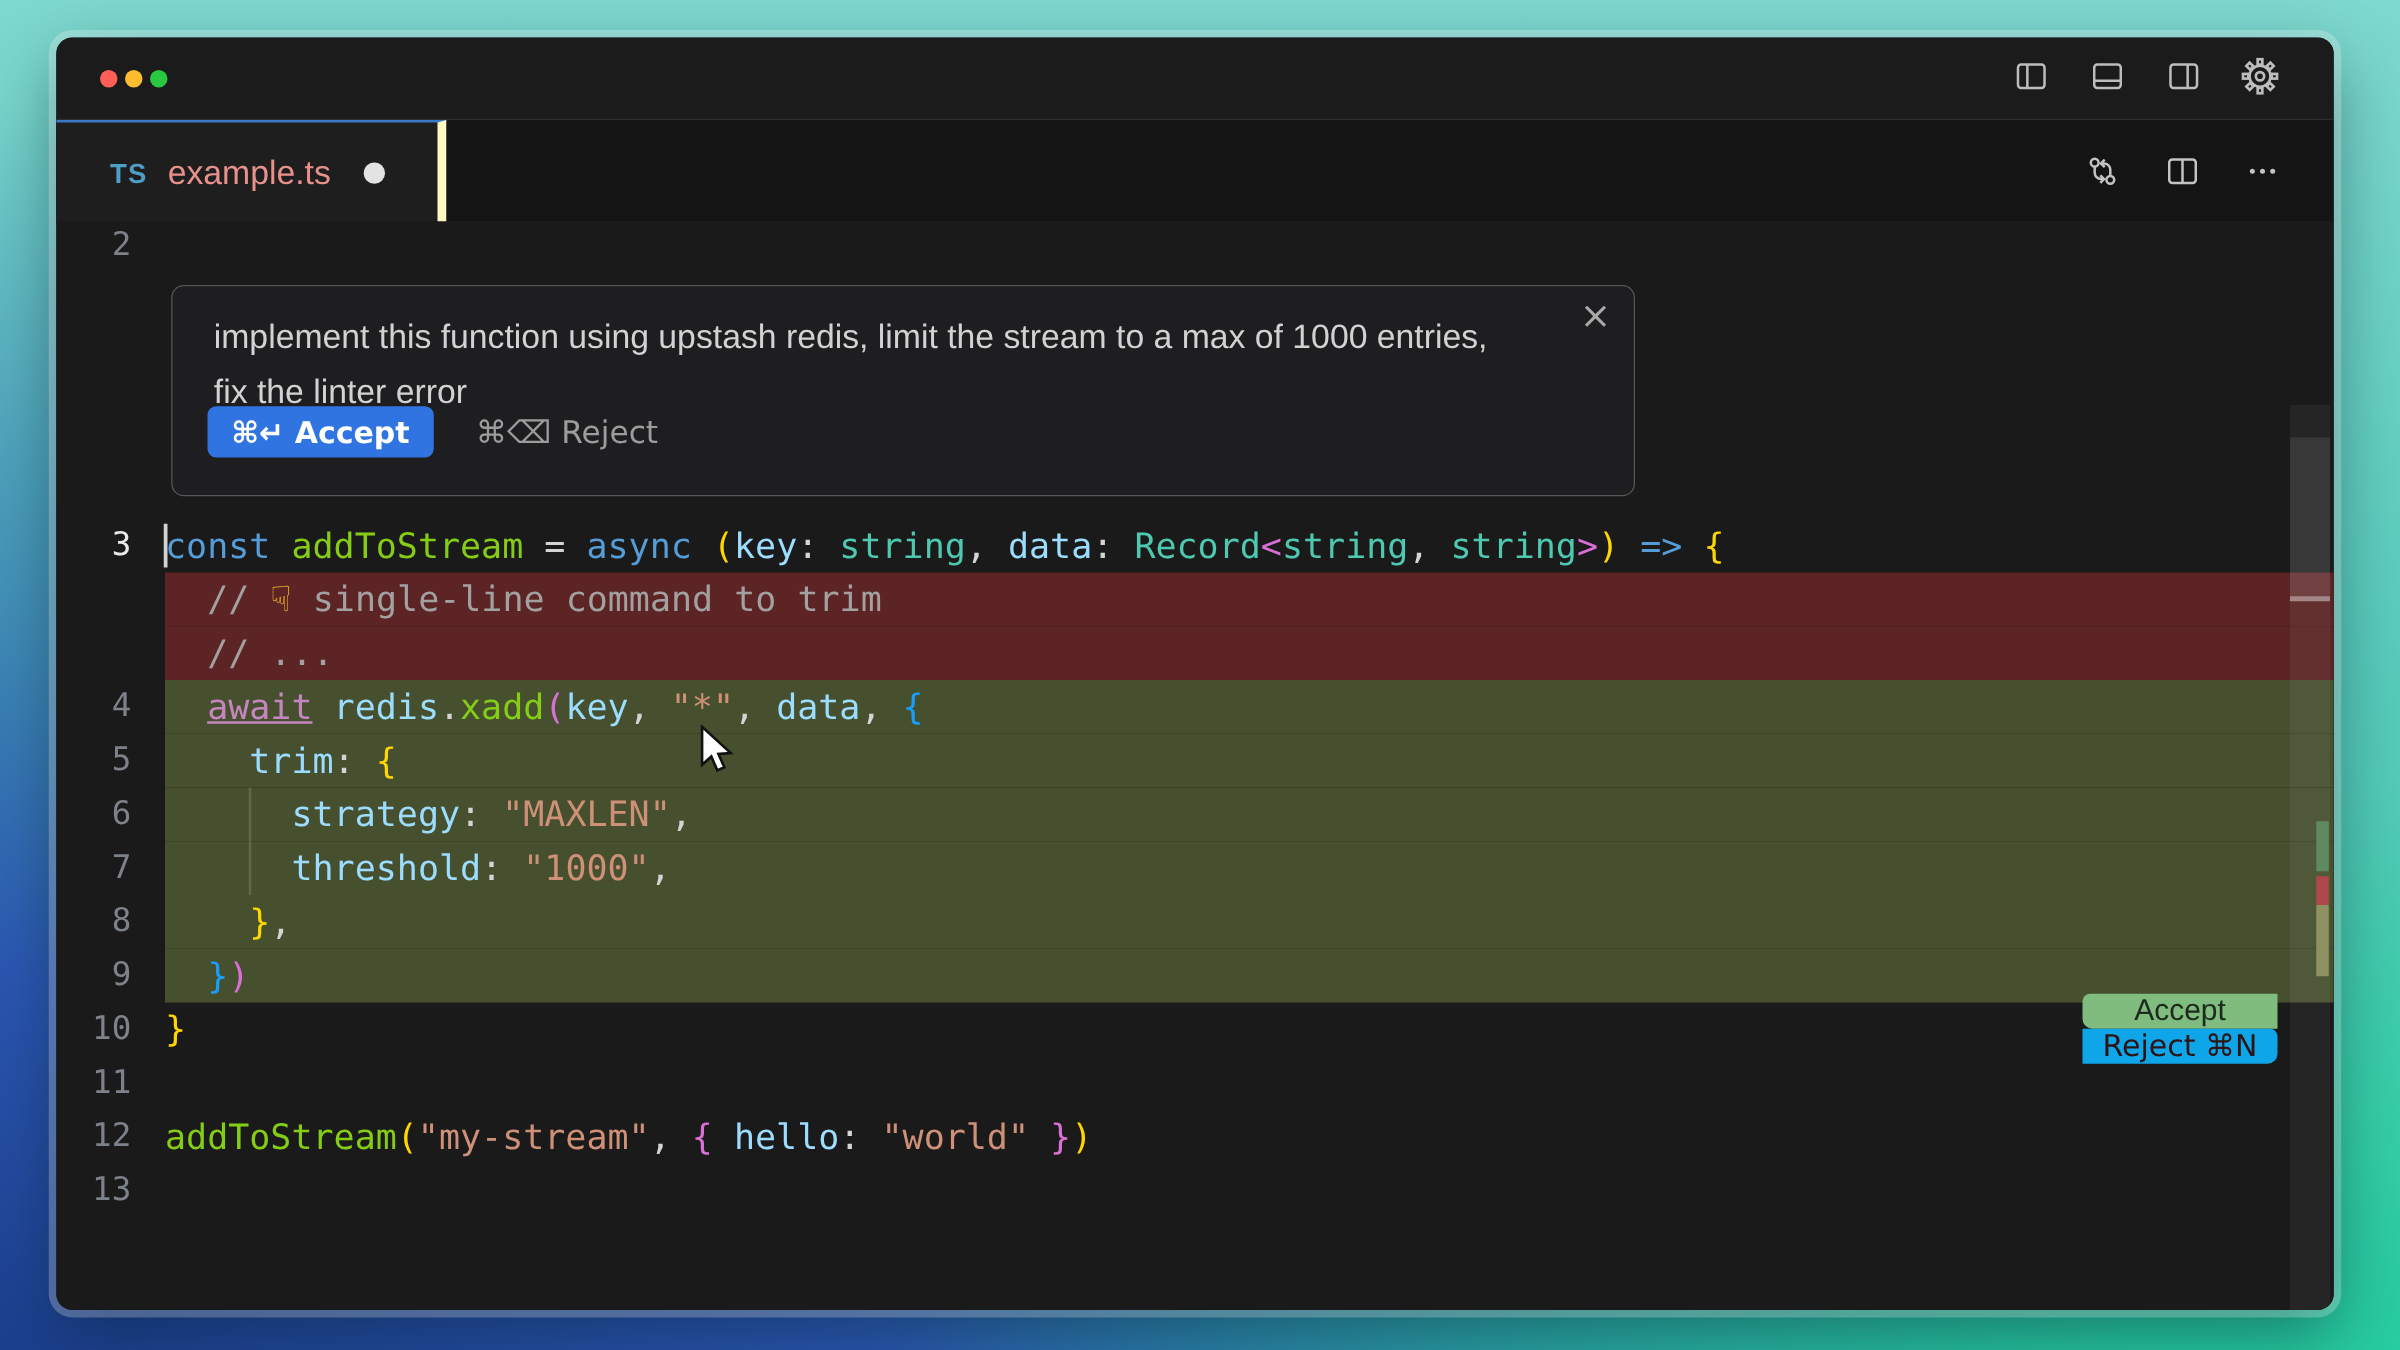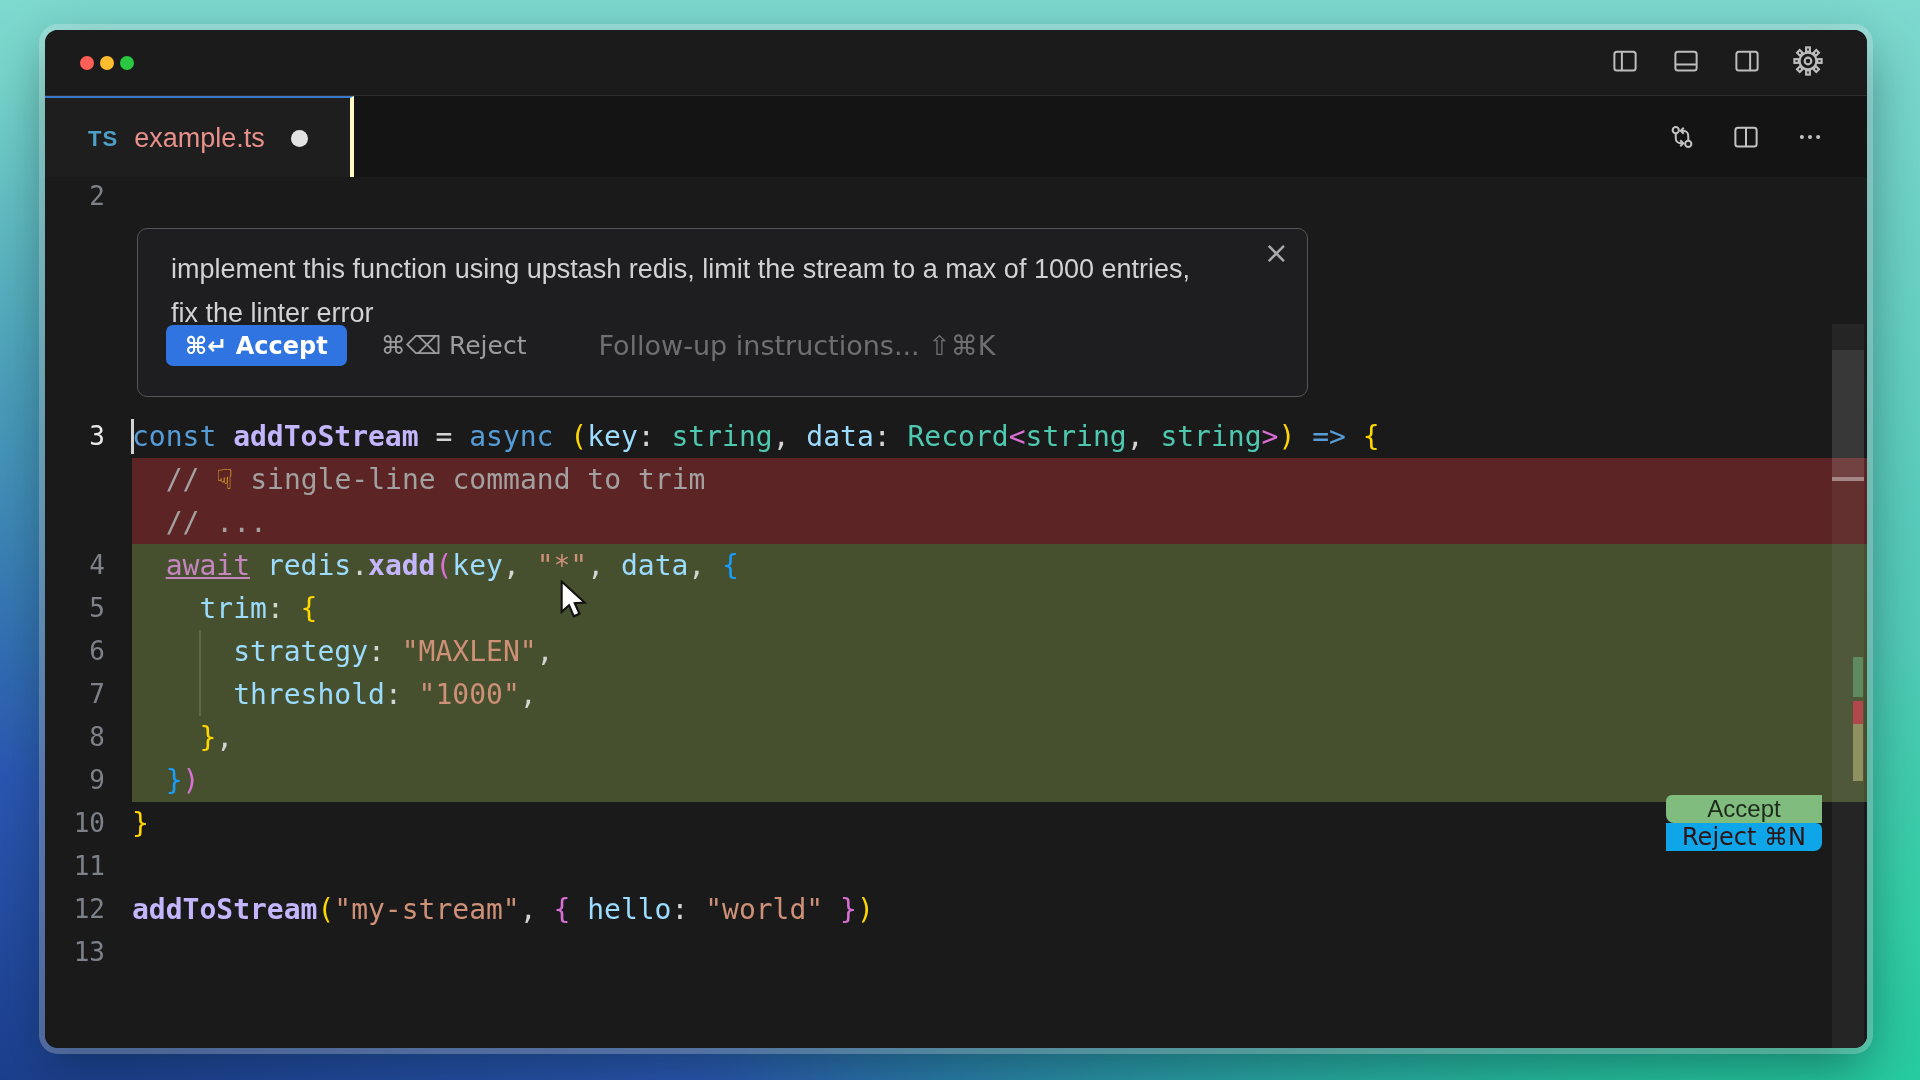--- a/index.html
+++ b/index.html
@@ -18,36 +18,36 @@
   }
   
   .titlebar{position:absolute;left:0;top:0;width:100%;height:65px;background:#1b1b1c;border-bottom:1px solid #2d2d2e;}
   .traffic{position:absolute;top:26px;left:35px;display:flex;gap:6px;}
   .traffic i{width:14px;height:14px;border-radius:50%;display:block;}
   .titlebar-icons{position:absolute;right:42px;top:14px;display:flex;gap:27px;align-items:center;}
   .ticon{width:34px;height:34px;display:flex;align-items:center;justify-content:center;cursor:default;}
   .ticon svg{stroke:#bdbdbd;fill:none;stroke-width:1.6;}
   
   .tabbar{position:absolute;left:0;top:66px;width:100%;height:81px;background:#141415;border-bottom:1px solid #232324;}
-  .tab{position:absolute;left:0;top:0;width:305px;height:81px;background:#1e1e1f;border-top:2.5px solid #3a78c8;border-right:4px solid #fef9c3;display:flex;align-items:center;}
+  .tab{position:absolute;left:0;top:0;width:305px;height:81px;background:#1e1e1f;border-top:2.5px solid #3a78c8;border-right:7px solid #fef9c3;display:flex;align-items:center;}
   .tab-badge{margin-left:43px;color:#4d9fc7;font-weight:bold;font-size:22px;letter-spacing:1px;}
   .tab-name{margin-left:16px;color:#e8908a;font-size:27px;font-weight:500;}
   .tab-dot{margin-left:26px;width:17px;height:17px;border-radius:50%;background:#e3e3e3;}
   .tab-actions{position:absolute;right:40px;top:0;height:81px;display:flex;gap:30px;align-items:center;}
   .tab-actions .ticon svg{stroke:#c3c3c3;}
   
   .editor{position:absolute;left:0;top:147px;width:100%;bottom:0;background:#1a1a1b;}
   .code-area{position:absolute;left:0;top:-2px;width:100%;}
   .code-row{display:flex;height:43px;line-height:43px;font-family:"DejaVu Sans Mono",monospace;font-size:28px;white-space:pre;}
   .gutter{width:60px;flex:none;text-align:right;margin-right:27px;color:#7d828a;font-size:26px;}
   .gutter.active{color:#e9e9e9;}
   .content{position:relative;flex:1;}
   .bg-removed .content{background:#5c2424;}
   .bg-added .content{background:#46502e;}
-  .tk-kw{color:#569cd6;} .tk-ctl{color:#c586c0;text-decoration:underline;} .tk-fn{color:#c4b5fd;font-weight:bold;}
+  .tk-kw{color:#569cd6;} .tk-ctl{color:#c586c0;text-decoration:underline;} .tk-fn{color:#84cc16;}
   .tk-vr{color:#9cdcfe;} .tk-ty{color:#4ec9b0;} .tk-st{color:#ce9178;}
   .tk-pn{color:#d4d4d4;} .tk-b1{color:#ffd700;} .tk-b2{color:#da70d6;}
   .tk-b3{color:#179fff;} .tk-cm{color:#a3a0a0;}
   .tk-emoji{color:#f0b429;font-family:"DejaVu Sans",sans-serif;}
   .squiggle{text-decoration-style:wavy;text-decoration-color:#e5534b;text-decoration-thickness:2.5px;text-underline-offset:8px;}
   .guide{position:absolute;top:0;bottom:0;width:1.5px;background:rgba(255,255,255,0.14);}
   .caret{position:absolute;left:-1px;top:4px;width:3px;height:35px;background:#d2d2d2;}
   
   .widget-row{height:197px;position:relative;}
   .prompt-box{position:absolute;left:92px;top:10px;width:1171px;height:169px;box-sizing:border-box;
@@ -161,21 +161,20 @@
           <div class="code-row"><span class="gutter">2</span><span class="content"></span></div>
         </div>
 
       <div class="widget-row">
         <div class="prompt-box">
           <div class="prompt-close">×</div>
           <div class="prompt-text">implement this function using upstash redis, limit the stream to a max of 1000 entries, fix the linter error</div>
           <div class="prompt-actions">
             <button class="accept-btn">⌘↵ Accept</button>
             <button class="reject-btn">⌘⌫ Reject</button>
-            <div class="followup">Follow-up instructions... ⇧⌘K</div>
           </div>
         </div>
       </div>
 
       <div id="rows-b">
           <div class="code-row"><span class="gutter active">3</span><span class="content"><span class="tk-kw">const </span><span class="tk-fn">addToStream</span><span class="tk-pn"> = </span><span class="tk-kw">async</span><span class="tk-pn"> </span><span class="tk-b1">(</span><span class="tk-vr">key</span><span class="tk-pn">: </span><span class="tk-ty">string</span><span class="tk-pn">, </span><span class="tk-vr">data</span><span class="tk-pn">: </span><span class="tk-ty">Record</span><span class="tk-b2">&lt;</span><span class="tk-ty">string</span><span class="tk-pn">, </span><span class="tk-ty">string</span><span class="tk-b2">&gt;</span><span class="tk-b1">)</span><span class="tk-pn"> </span><span class="tk-kw">=&gt;</span><span class="tk-pn"> </span><span class="tk-b1">{</span><i class="caret"></i></span></div>
           <div class="code-row bg-removed"><span class="gutter"></span><span class="content"><span class="tk-cm">  // </span><span class="tk-emoji">☟</span><span class="tk-cm"> single-line command to trim</span></span></div>
           <div class="code-row bg-removed"><span class="gutter"></span><span class="content"><span class="tk-cm">  // ...</span></span></div>
           <div class="code-row bg-added"><span class="gutter">4</span><span class="content"><span class="tk-pn">  </span><span class="tk-ctl">await</span><span class="tk-pn"> </span><span class="tk-vr">redis</span><span class="tk-pn">.</span><span class="tk-fn">xadd</span><span class="tk-b2">(</span><span class="tk-vr">key</span><span class="tk-pn">, </span><span class="tk-st">"*"</span><span class="tk-pn">, </span><span class="tk-vr">data</span><span class="tk-pn">, </span><span class="tk-b3">{</span></span></div>
           <div class="code-row bg-added"><span class="gutter">5</span><span class="content"><span class="tk-pn">    </span><span class="tk-vr">trim</span><span class="tk-pn">: </span><span class="tk-b1">{</span></span></div>

